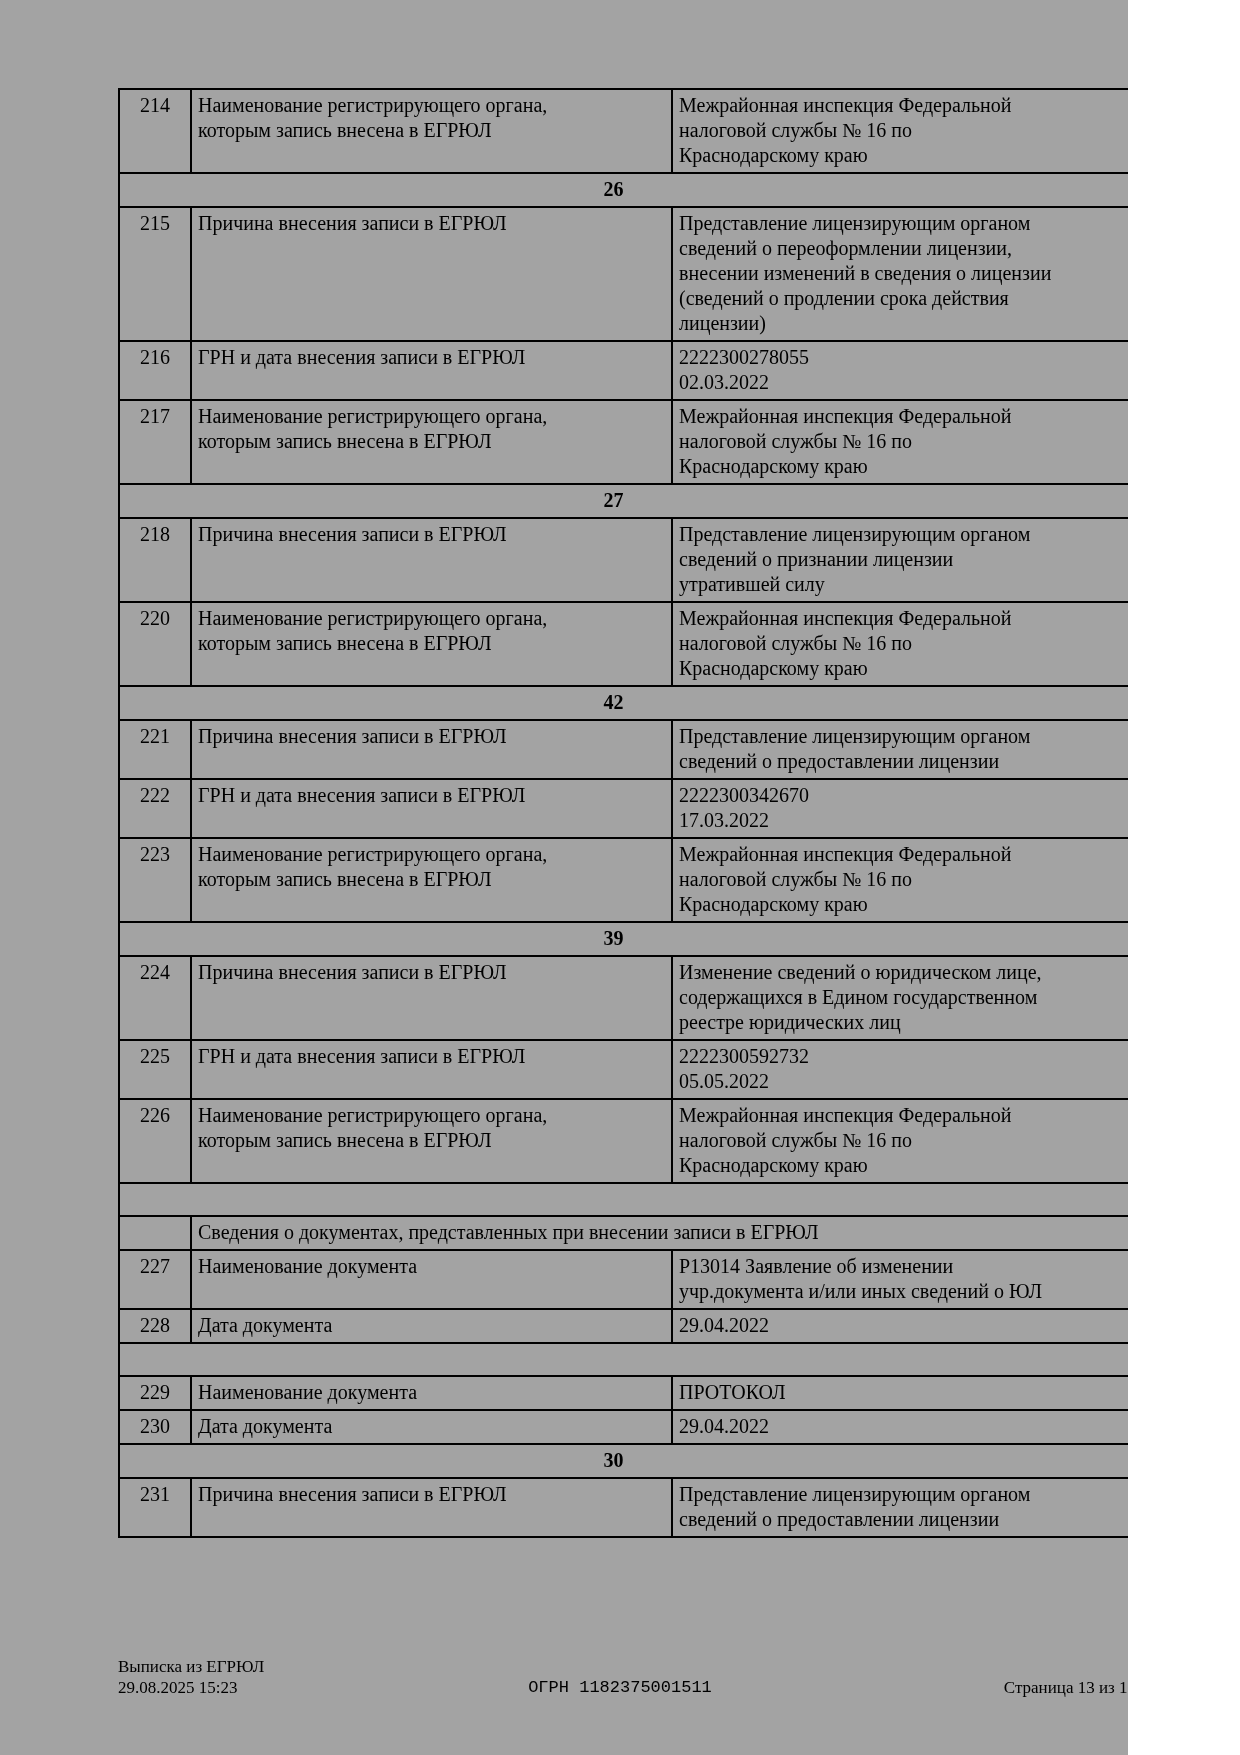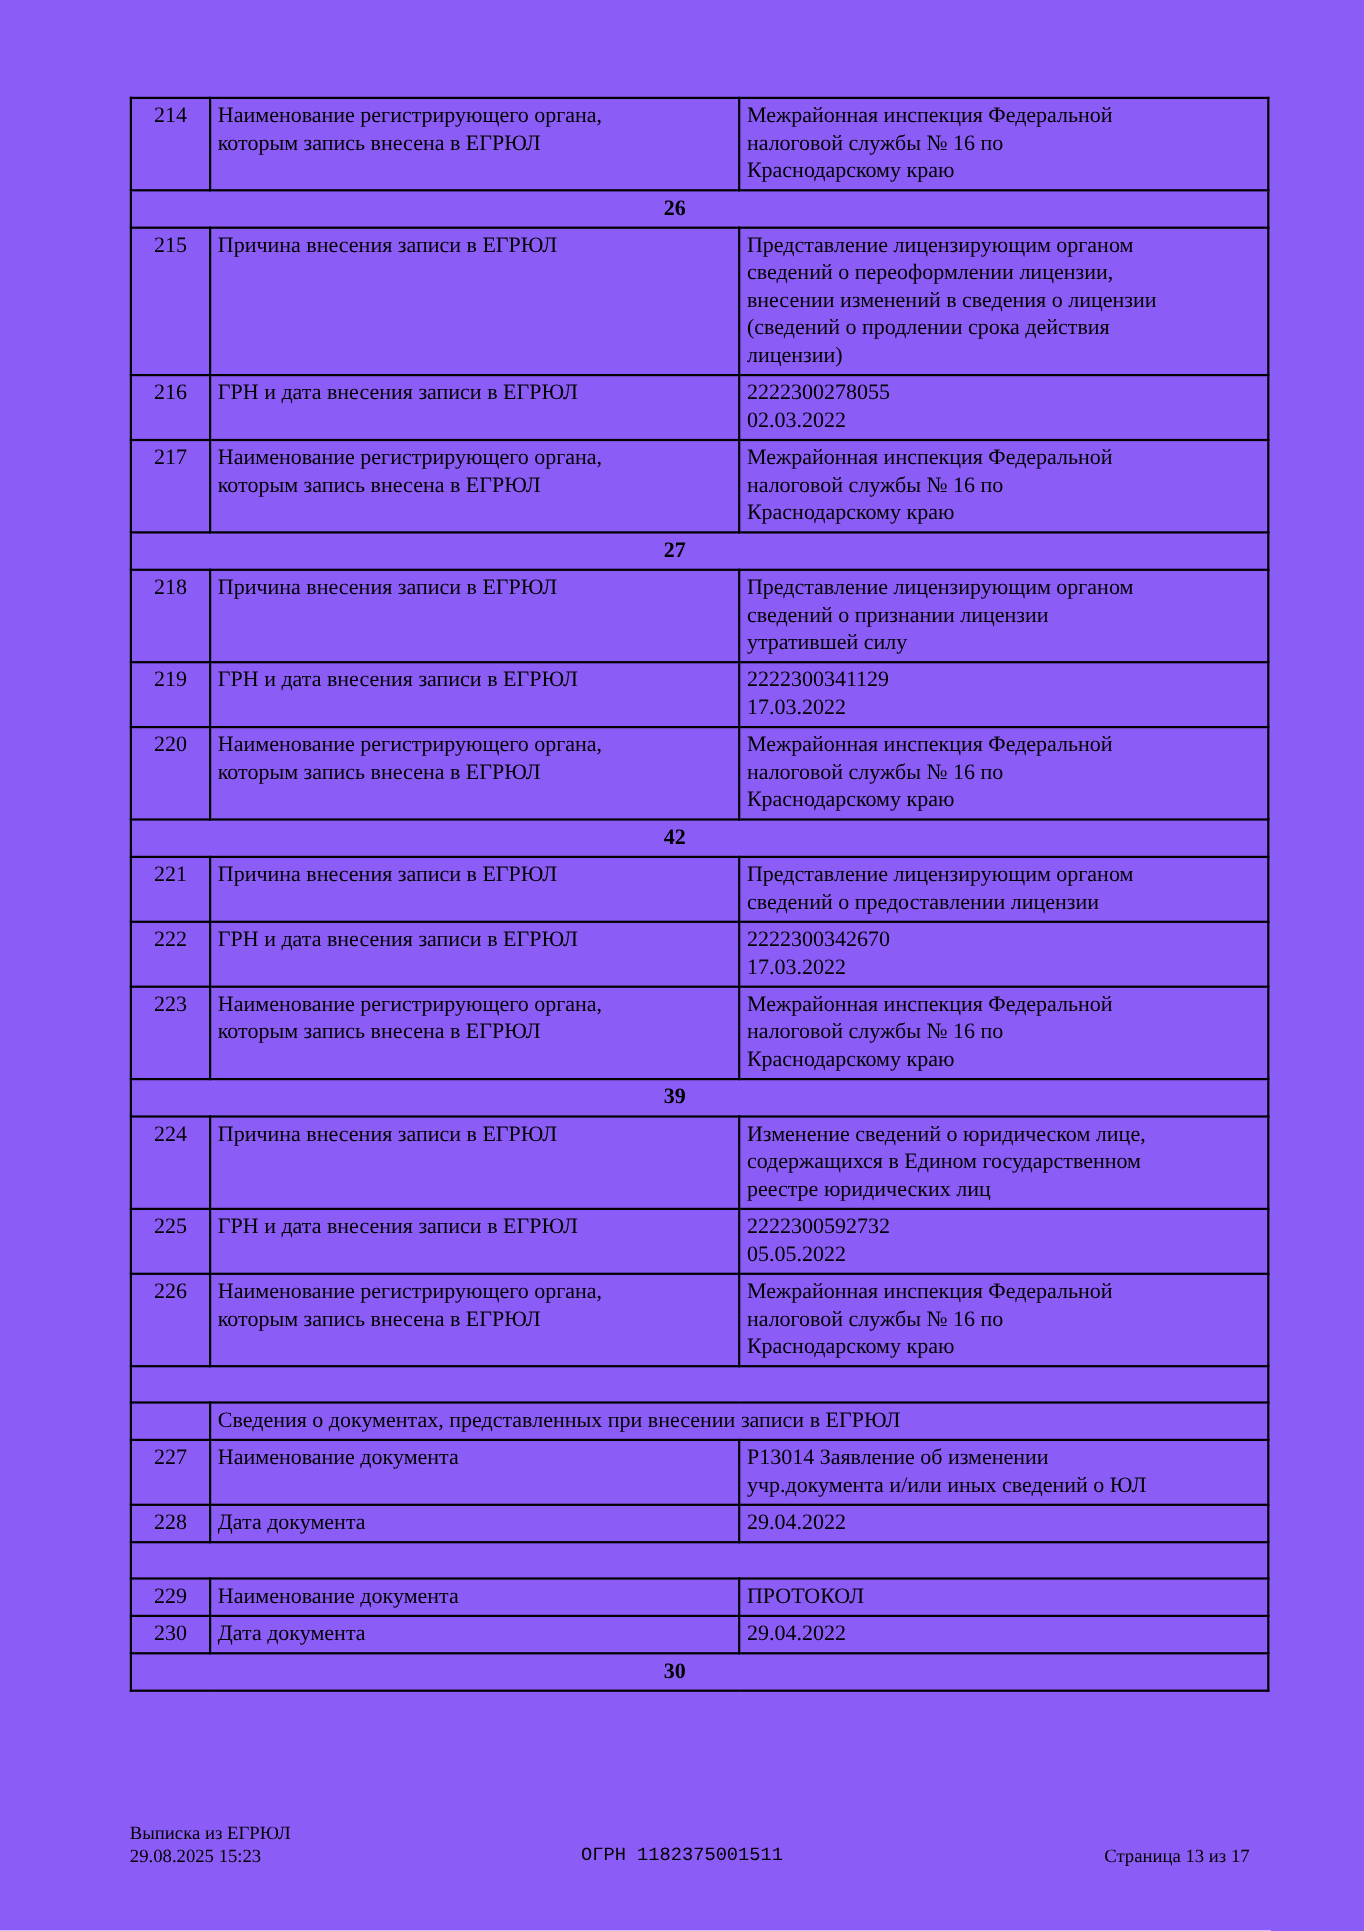--- a/index.html
+++ b/index.html
@@ -4,23 +4,23 @@
 <style>
   html, body {
     margin: 0;
     padding: 0;
     background: #ffffff;
     color: #000000;
     font-family: "Liberation Serif", "DejaVu Serif", serif;
   }
   .page {
     position: relative;
-    width: 1240px;
+    width: 1128px;
     height: 1755px;
-    background: #8b5cf6;
+    background: #a3a3a3;
     overflow: hidden;
   }
   table.doc-table {
     position: absolute;
     left: 118px;
     top: 88px;
     width: 1034px;
     border-collapse: collapse;
     table-layout: fixed;
   }
@@ -130,26 +130,20 @@
           <td class="c-section" colspan="3">27</td>
         </tr>
         <tr class="r-data">
           <td class="c-num">218</td>
           <td class="c-label">Причина внесения записи в ЕГРЮЛ</td>
           <td class="c-value">Представление лицензирующим органом
 сведений о признании лицензии
 утратившей силу</td>
         </tr>
         <tr class="r-data">
-          <td class="c-num">219</td>
-          <td class="c-label">ГРН и дата внесения записи в ЕГРЮЛ</td>
-          <td class="c-value">2222300341129
-17.03.2022</td>
-        </tr>
-        <tr class="r-data">
           <td class="c-num">220</td>
           <td class="c-label">Наименование регистрирующего органа,
 которым запись внесена в ЕГРЮЛ</td>
           <td class="c-value">Межрайонная инспекция Федеральной
 налоговой службы № 16 по
 Краснодарскому краю</td>
         </tr>
         <tr class="r-section">
           <td class="c-section" colspan="3">42</td>
         </tr>
@@ -223,20 +217,26 @@
           <td class="c-label">Наименование документа</td>
           <td class="c-value">ПРОТОКОЛ</td>
         </tr>
         <tr class="r-data">
           <td class="c-num">230</td>
           <td class="c-label">Дата документа</td>
           <td class="c-value">29.04.2022</td>
         </tr>
         <tr class="r-section">
           <td class="c-section" colspan="3">30</td>
+        </tr>
+        <tr class="r-data">
+          <td class="c-num">231</td>
+          <td class="c-label">Причина внесения записи в ЕГРЮЛ</td>
+          <td class="c-value">Представление лицензирующим органом
+сведений о предоставлении лицензии</td>
         </tr>
       </tbody>
   </table>
 
   <div class="footer">
     <div class="footer-left">
       <div>Выписка из ЕГРЮЛ</div>
       <div>29.08.2025 15:23</div>
     </div>
     <div class="footer-center">ОГРН 1182375001511</div>

